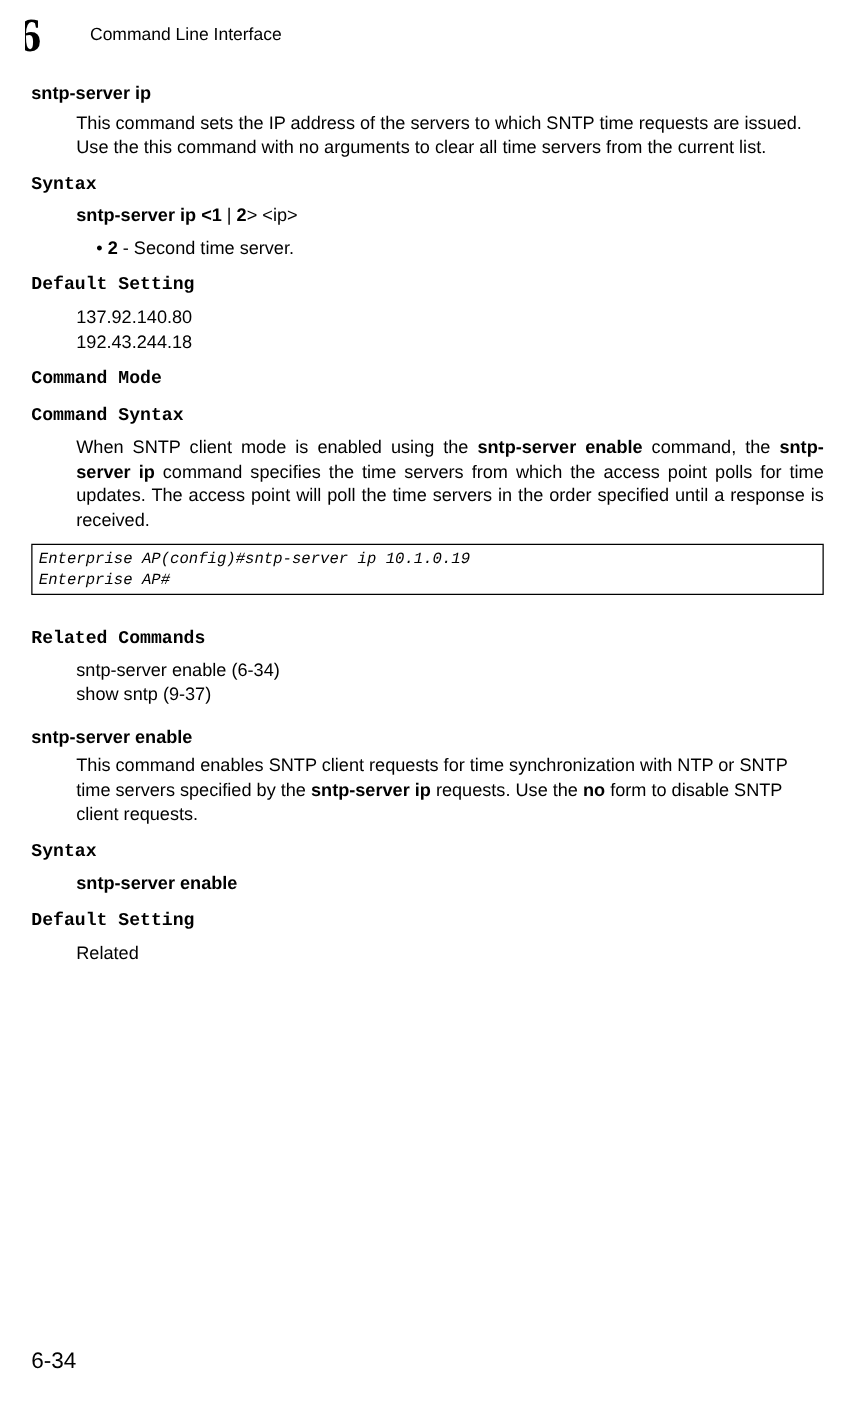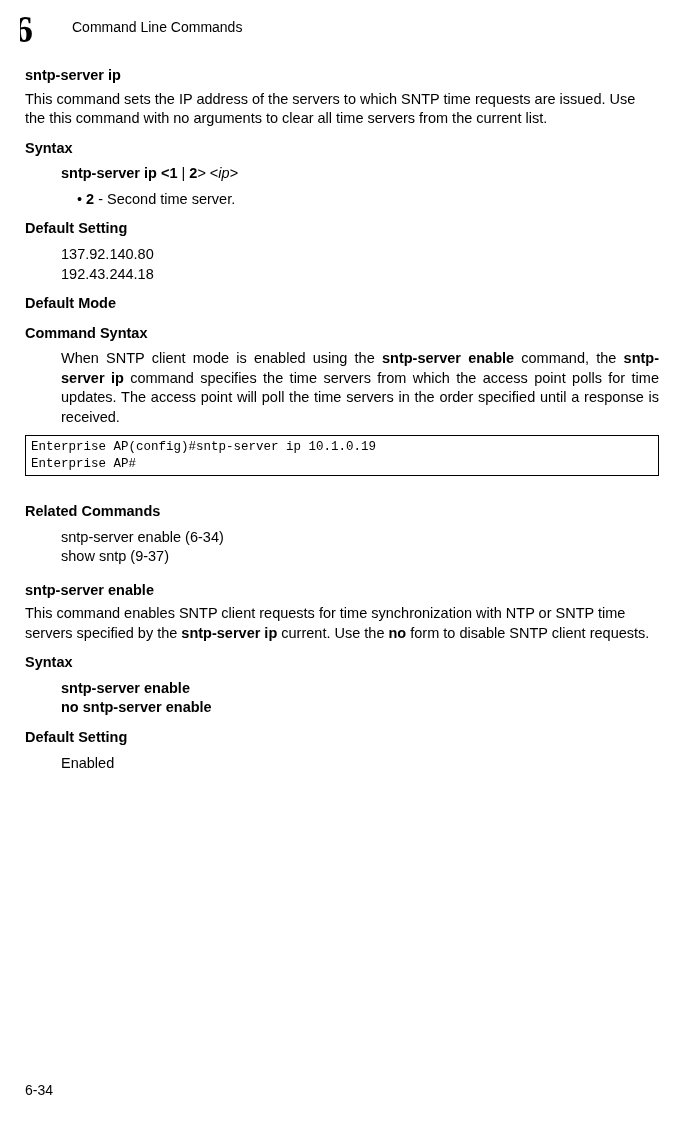--- a/index.html
+++ b/index.html
@@ -43,73 +43,76 @@
       padding: 0 25px 0 25px;
     }
     .cmd-name {
       font-weight: bold;
       margin-top: 14px;
       margin-bottom: 4px;
     }
     .desc {
       margin-bottom: 10px;
       line-height: 1.35;
+      margin-left: 36px;
     }
     .section-h {
       font-weight: bold;
       margin-top: 10px;
       margin-bottom: 6px;
+      font-family: Liberation Mono, monospace;
     }
     .indent {
       margin-left: 36px;
       margin-bottom: 8px;
     }
     .syntax-line {
       margin-bottom: 6px;
     }
     .bullet-list {
       list-style: none;
       margin-left: 16px;
     }
     .bullet-list li {
       margin-bottom: 3px;
     }
     .bullet-list li::before {
       content: "•  ";
     }
     .bold { font-weight: bold; }
-    .italic { font-style: italic; }
+    .italic { }
     .codebox {
       border: 1px solid #000;
       font-family: "Courier New", Courier, monospace;
       font-size: 12.5px;
       padding: 3px 5px;
       margin: 4px 0 26px 0;
       white-space: pre;
       line-height: 1.3;
+      font-style: italic;
     }
     .usage-text {
       text-align: justify;
       line-height: 1.35;
     }
     .page-num {
       position: absolute;
       bottom: 28px;
       left: 25px;
-      font-size: 14px;
+      font-size: 18px;
     }
   </style>
 </head>
 <body>
 
 <div class="header">
   <div class="chapter-num-wrap">
     <span class="chapter-num">6</span>
   </div>
-  <span class="chapter-title">Command Line Commands</span>
+  <span class="chapter-title">Command Line Interface</span>
 </div>
 
 <div class="content">
 
   <div class="cmd-name">sntp-server ip</div>
   <div class="desc">This command sets the IP address of the servers to which SNTP time requests are issued. Use the this command with no arguments to clear all time servers from the current list.</div>
 
   <div class="section-h">Syntax</div>
   <div class="indent">
     <div class="syntax-line">
@@ -119,47 +122,46 @@
       <li><span class="bold">2</span><span> - Second time server.</span></li>
     </ul>
   </div>
 
   <div class="section-h">Default Setting</div>
   <div class="indent">
     <div>137.92.140.80</div>
     <div>192.43.244.18</div>
   </div>
 
-  <div class="section-h">Default Mode</div>
+  <div class="section-h">Command Mode</div>
 
   <div class="section-h">Command Syntax</div>
   <div class="indent usage-text">
     <span>When SNTP client mode is enabled using the </span><span class="bold">sntp-server enable</span><span> command, the </span><span class="bold">sntp-server ip</span><span> command specifies the time servers from which the access point polls for time updates. The access point will poll the time servers in the order specified until a response is received.</span>
   </div>
 
   <div class="codebox">Enterprise AP(config)#sntp-server ip 10.1.0.19
 Enterprise AP#</div>
 
   <div class="section-h">Related Commands</div>
   <div class="indent">
     <div>sntp-server enable (6-34)</div>
     <div>show sntp (9-37)</div>
   </div>
 
   <div class="cmd-name">sntp-server enable</div>
   <div class="desc">
-    <span>This command enables SNTP client requests for time synchronization with NTP or SNTP time servers specified by the </span><span class="bold">sntp-server ip</span><span> current. Use the </span><span class="bold">no</span><span> form to disable SNTP client requests.</span>
+    <span>This command enables SNTP client requests for time synchronization with NTP or SNTP time servers specified by the </span><span class="bold">sntp-server ip</span><span> requests. Use the </span><span class="bold">no</span><span> form to disable SNTP client requests.</span>
   </div>
 
   <div class="section-h">Syntax</div>
   <div class="indent">
     <div class="bold">sntp-server enable</div>
-    <div class="bold">no sntp-server enable</div>
   </div>
 
   <div class="section-h">Default Setting</div>
   <div class="indent">
-    <div>Enabled</div>
+    <div>Related</div>
   </div>
 
 </div>
 
 <div class="page-num">6-34</div>
 
 </body></html>

